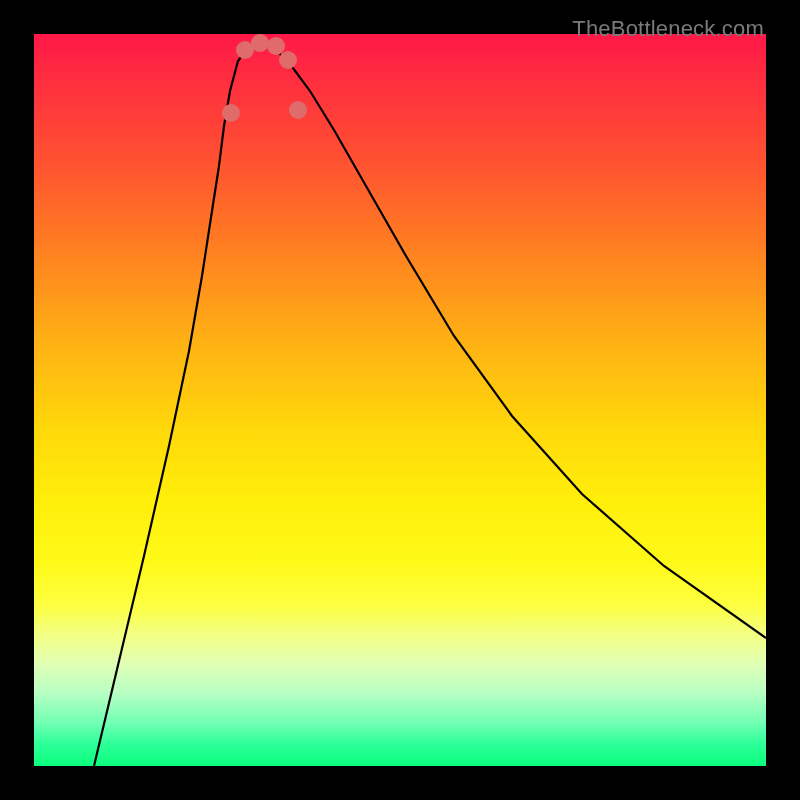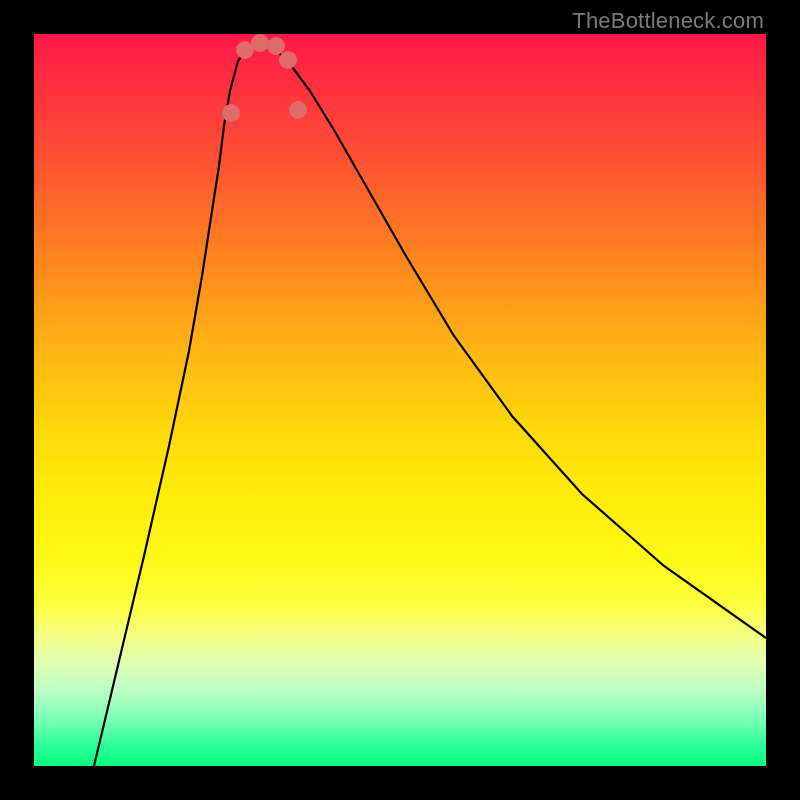--- a/index.html
+++ b/index.html
@@ -38,21 +38,21 @@
       #f3ff82 82%,
       #e0ffb4 86%,
       #b8ffc4 90%,
       #73ffb4 94%,
       #2dff9a 97%,
       #0aff7c 100%);
   }
   .watermark {
     position: absolute;
     right: 36px;
-    top: 8px;
+    top: 16px;
     color: #7a7a7a;
     font-size: 22px;
     letter-spacing: 0.2px;
     font-weight: 500;
   }
   svg.overlay {
     position: absolute;
     left: 0;
     top: 0;
     width: 732px;

